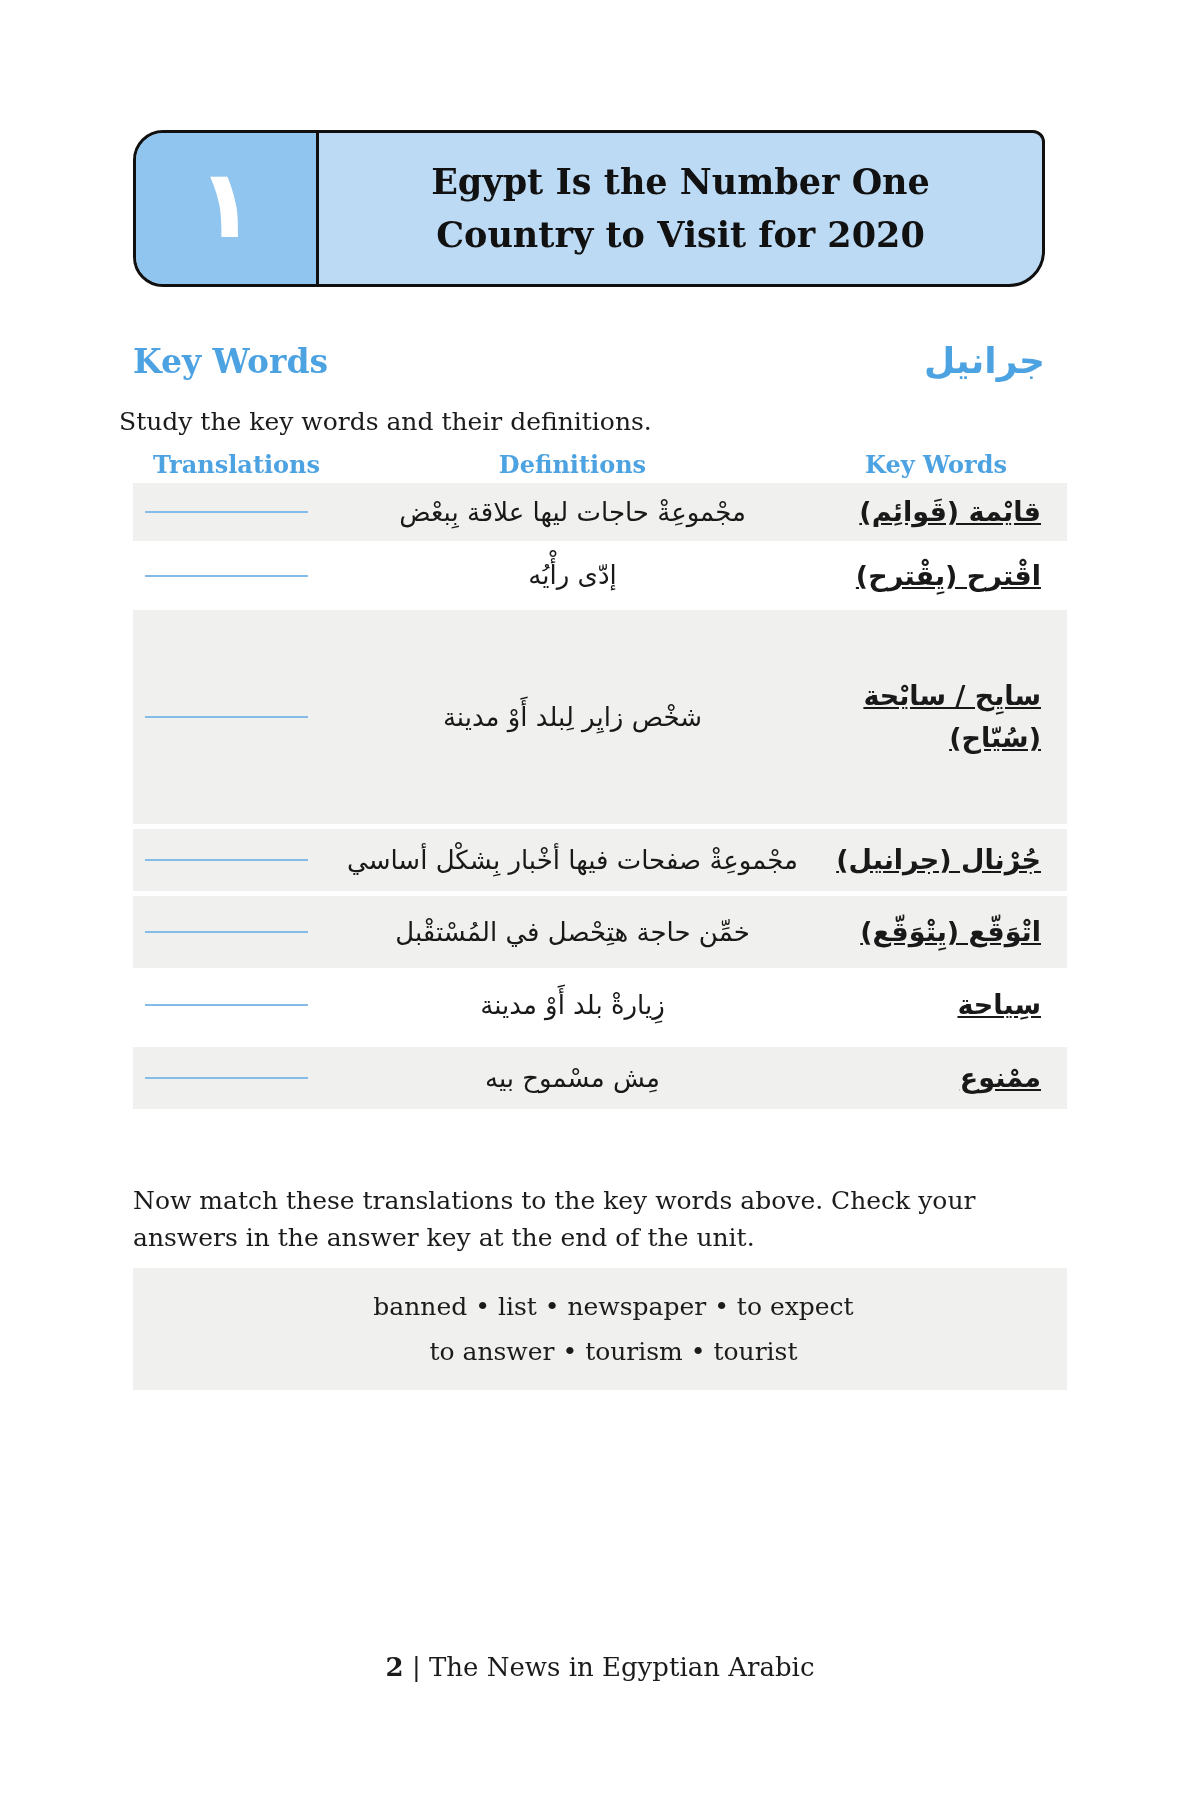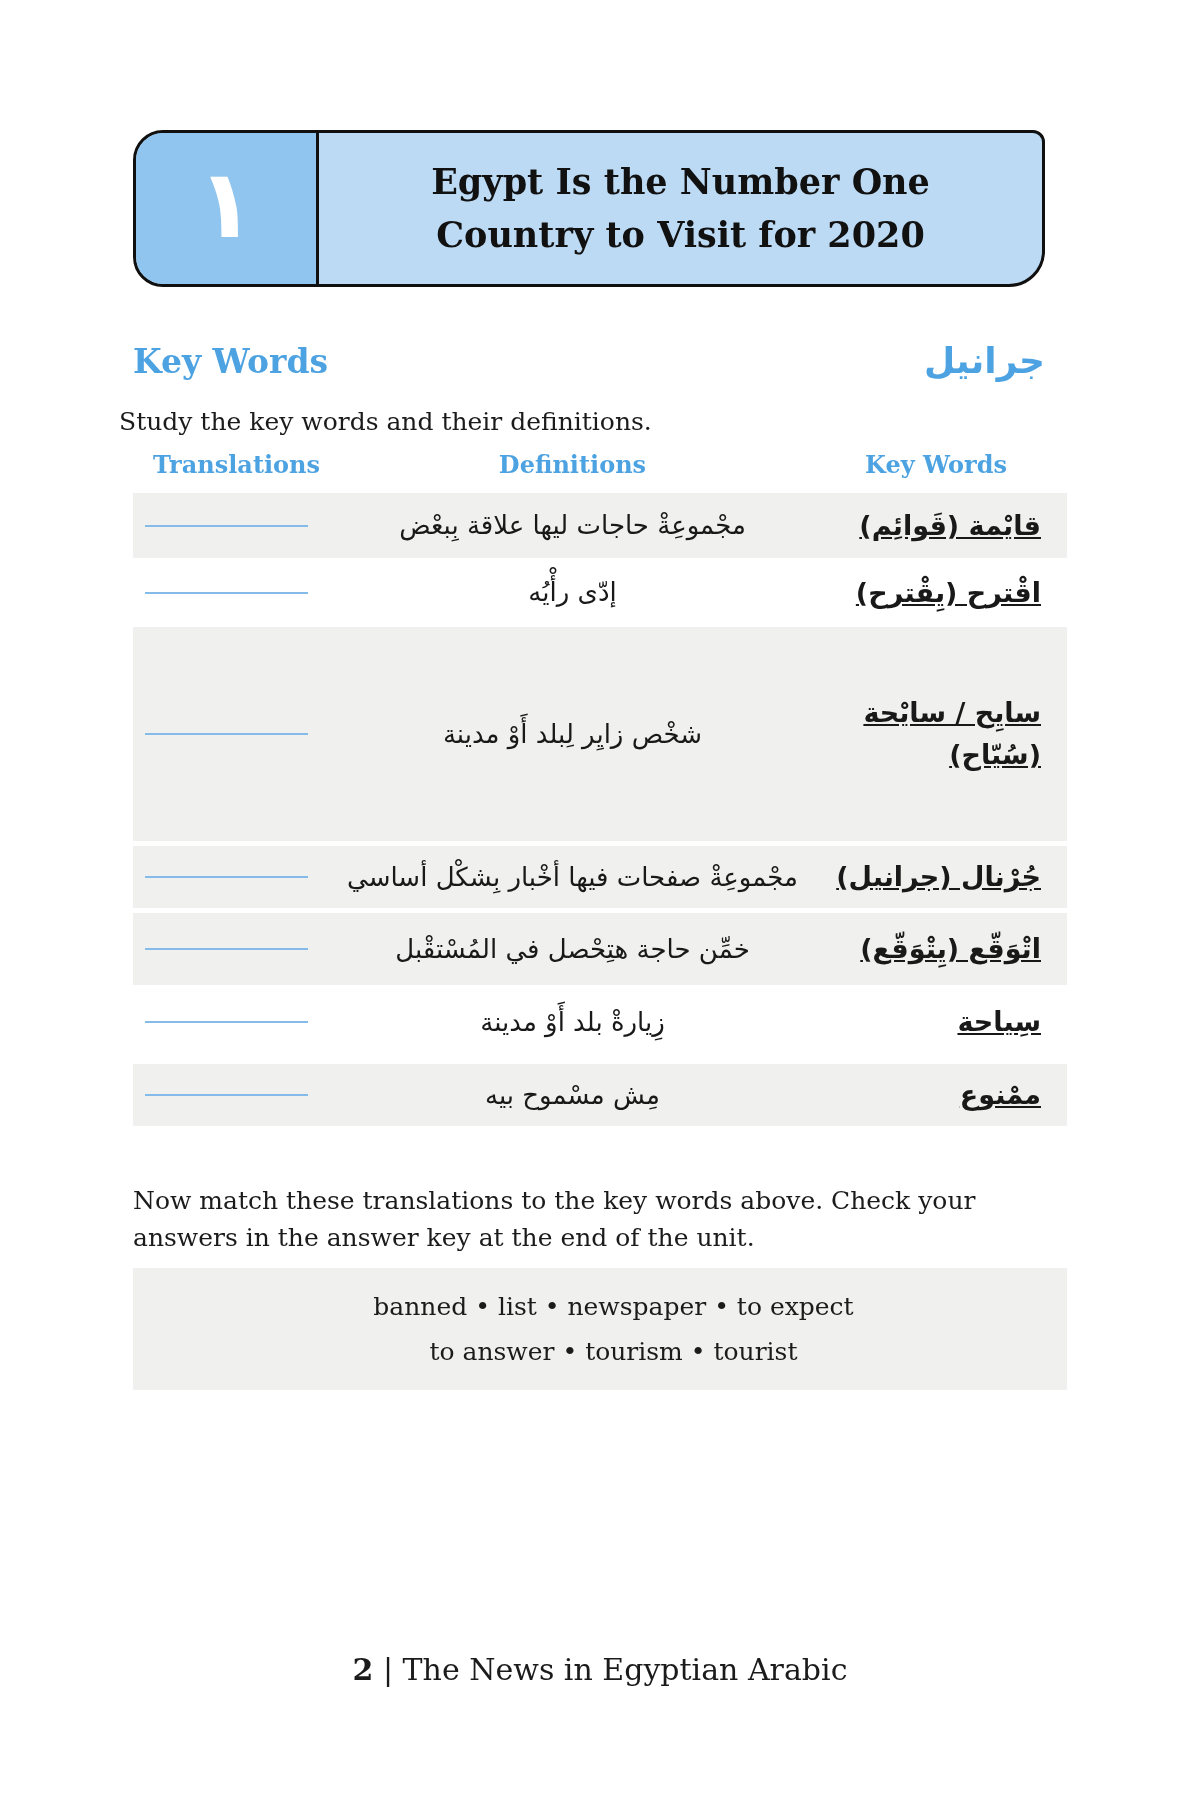--- a/index.html
+++ b/index.html
@@ -19,49 +19,49 @@
   
   .section-head { position:absolute; left:133px; top:340px; width:912px;
     display:flex; justify-content:space-between; align-items:baseline; }
   .h-en { color:#4da3e2; font-weight:bold; font-size:33px; }
   .h-ar { color:#4da3e2; font-weight:bold; font-size:36px; font-family:"DejaVu Sans", sans-serif; }
 
   .intro { position:absolute; left:119px; top:407px; font-size:25px; }
 
   
   .kw-table { position:absolute; left:133px; top:450px; width:934px; }
-  .thead { display:flex; color:#4da3e2; font-weight:bold; font-size:24px; margin-bottom:14px; }
+  .thead { display:flex; color:#4da3e2; font-weight:bold; font-size:24px; margin-bottom:4px; }
   .thead .c1, .thead .c2, .thead .c3 { text-align:center; }
   .c1 { width:207px; }
   .c2 { width:465px; }
   .c3 { width:262px; }
 
   .trow { display:flex; align-items:center; margin-bottom:5px; }
   .trow.shaded { background:#f0f0ee; }
-  .r1{height:65px;align-items:center;} .r2{height:59px;} .r3{height:214px;} .r4{height:62px;}
+  .r1{height:58px;align-items:center;} .r2{height:59px;} .r3{height:214px;} .r4{height:62px;}
   .r5{height:72px;} .r6{height:64px; margin-bottom:10px;} .r7{height:62px;}
 
   .cell-trans { width:207px; display:flex; align-items:center; }
   .blank-line { width:163px; border-top:2px solid #84bbe8; margin-left:12px; }
   .cell-def { width:465px; text-align:center; }
   .cell-kw { width:262px; text-align:right; padding-right:26px; display:flex;
     flex-direction:column; align-items:flex-end; justify-content:center; }
 
   .ar { font-family:"DejaVu Sans", sans-serif; font-size:26px; color:#191919; direction:rtl; unicode-bidi:embed; line-height:1.55; }
   .kw-text { font-weight:bold; font-size:27px;text-decoration:underline; }
   .kw-line2:empty { display:none; }
 
   
   .match-para { position:absolute; left:133px; top:1182px; width:905px; font-size:25px; line-height:1.48; }
   .word-bank { position:absolute; left:133px; top:1268px; width:934px; height:122px;
     background:#f0f0ee; display:flex; flex-direction:column; align-items:center; justify-content:center; gap:16px; }
   .word-bank div { font-size:25px;margin-left:27px; }
 
   
-  .footer { position:absolute; left:0; top:1652px; width:1200px; text-align:center; font-size:30px; }
+  .footer { position:absolute; left:0; top:1652px; width:1200px; text-align:center; font-size:26px; }
   .footer .pg { font-weight:bold; }
 </style>
 </head>
 <body>
 
 <div class="unit-banner">
   <div class="unit-tab">
     <span class="unit-number">١</span>
   </div>
   <div class="unit-title">

